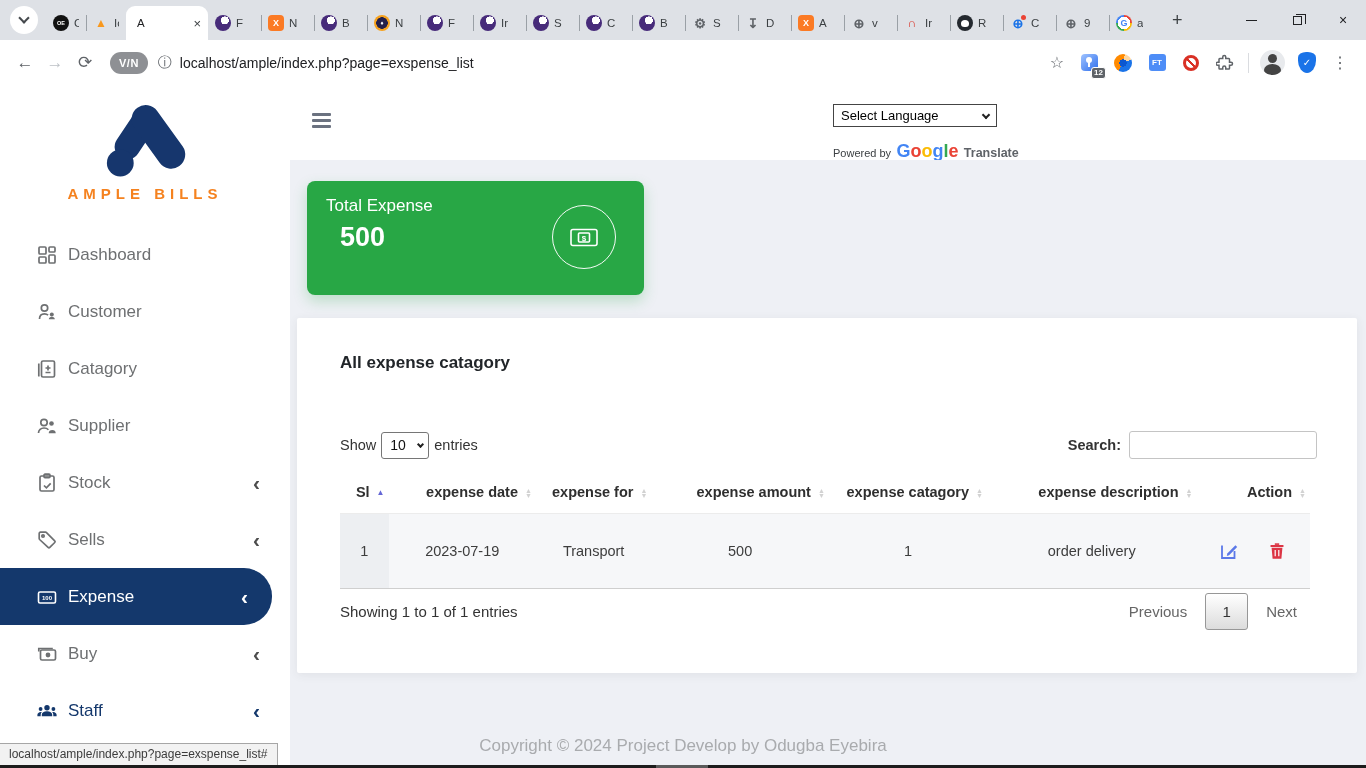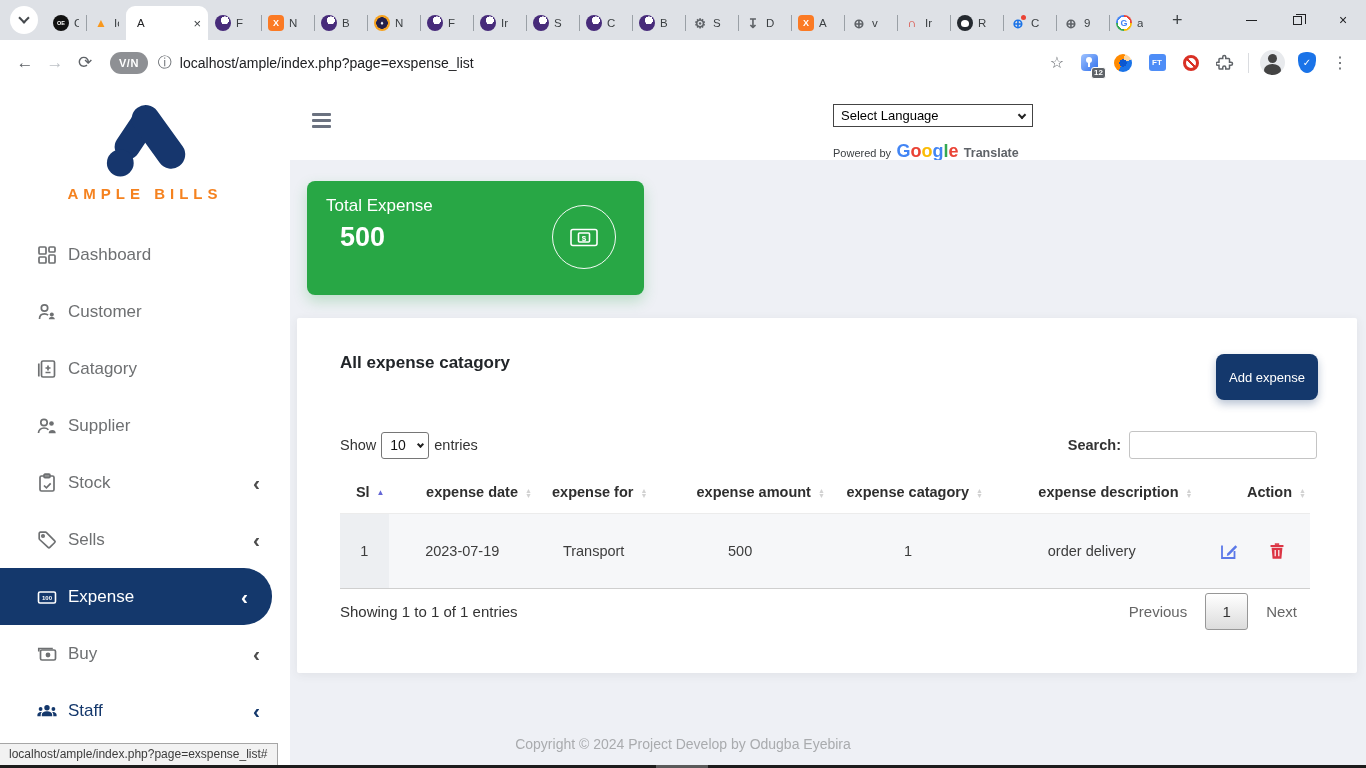--- a/index.html
+++ b/index.html
@@ -74,21 +74,21 @@
   .nav-item .chev{position:absolute;right:30px;font-size:21px;font-weight:bold;color:#4d4d4d;line-height:1}
   .nav-item.active{background:#14386c;color:#fff;width:272px;border-radius:0 28px 28px 0}
   .nav-item.active .chev{color:#fff;right:24px}
   .nav-item.navy{color:#14386c}
   .nav-item.navy .chev{color:#14386c}
 
   .main{flex:1;display:flex;flex-direction:column}
   .topbar{height:75px;background:#fff;position:relative;flex:none}
   .hamburger{position:absolute;left:22px;top:28px;display:flex;flex-direction:column;gap:3.5px}
   .hamburger span{width:19px;height:2.5px;background:#6b7280;border-radius:1px}
-  .lang-select{position:absolute;left:543px;top:19px;width:200px;height:23px;border:1px solid #444;background:#fff;display:flex;align-items:center;justify-content:space-between;padding:0 7px;font-size:13px;color:#000}
+  .lang-select{position:absolute;left:543px;top:19px;width:164px;height:23px;border:1px solid #444;background:#fff;display:flex;align-items:center;justify-content:space-between;padding:0 7px;font-size:13px;color:#000}
   .lang-select .chev-css{width:6px;height:6px;border-color:#222;margin-top:-2px}
   .translate-line{position:absolute;left:543px;top:56px;font-size:12px;color:#3c4043;white-space:nowrap}
   .translate-line .pb{font-size:11px;color:#3c4043}
   .google-logo{font-weight:bold;font-size:18px;margin:0 2px}
   .translate-word{font-weight:bold;font-size:12.5px;color:#5f6368}
   .user{position:absolute;right:22px;top:20px;display:flex;align-items:center;gap:11px}
   .user-name{font-size:16.5px;font-weight:bold;color:#757575}
   .user-caret{color:#9a9a9a;font-size:11px}
 
   .content{flex:1;position:relative;background:#eef0f5}
@@ -119,21 +119,21 @@
   tbody td{padding:27px 4px;font-size:14.5px;color:#3d3d3d;text-align:center}
   tbody td:first-child{background:#edeff2}
   .icon-btn{display:inline-block;width:20px;height:20px;margin:0 12px;vertical-align:middle;cursor:pointer}
 
   .table-foot{position:absolute;left:43px;right:47px;top:274px;height:38px;display:flex;align-items:center}
   .page-info{font-size:15px;color:#333}
   .pager{margin-left:auto;display:flex;align-items:center}
   .pg-link{font-size:15px;color:#666;padding:0 13px}
   .page-num{width:43px;height:37px;border:1px solid #979797;border-radius:3px;background:linear-gradient(#fff,#dcdcdc);display:flex;align-items:center;justify-content:center;font-size:15px;color:#333;margin:0 5px}
 
-  .copyright{position:absolute;left:393px;top:576px;transform:translateX(-50%);font-size:14px;color:#a9abae;white-space:nowrap}
+  .copyright{position:absolute;left:393px;top:576px;transform:translateX(-50%);font-size:17px;color:#a9abae;white-space:nowrap}
 
   .status-tooltip{position:fixed;left:0;bottom:3px;background:#f2f2f2;border:1px solid #a6a6a6;border-left:none;border-bottom:none;padding:3px 9px 4px;font-size:12px;color:#3c3c3c;z-index:50}
   .task-sliver{position:fixed;left:0;right:0;bottom:0;height:3px;background:#1c1c1c;z-index:60}
   .task-sliver::after{content:"";position:absolute;left:656px;width:52px;top:0;bottom:0;background:#5a5a5a}
 </style>
 </head>
 <body>
 
 <div class="tabstrip">
   <div class="tab-search">
@@ -401,21 +401,20 @@
           <svg width="30" height="25" viewBox="0 0 30 25" fill="none" stroke="#fff" stroke-width="1.6">
             <rect x="2" y="4.5" width="26" height="16" rx="2"></rect>
             <rect x="9.5" y="8" width="11" height="9" rx="1"></rect>
             <text x="15" y="15.5" font-size="8" font-weight="bold" fill="#fff" stroke="none" text-anchor="middle" font-family="Liberation Sans, sans-serif">$</text>
           </svg>
         </div>
       </div>
 
       <div class="panel">
         <div class="panel-title">All expense catagory</div>
-        <button class="add-btn">Add expense</button>
 
         <div class="controls">
           <span class="ctl-label">Show</span>
           <span class="len-select">
             <span>10</span>
             <span class="chev-css"></span>
           </span>
           <span class="ctl-label">entries</span>
           <span class="search-wrap">
             <span class="search-label">Search:</span>

